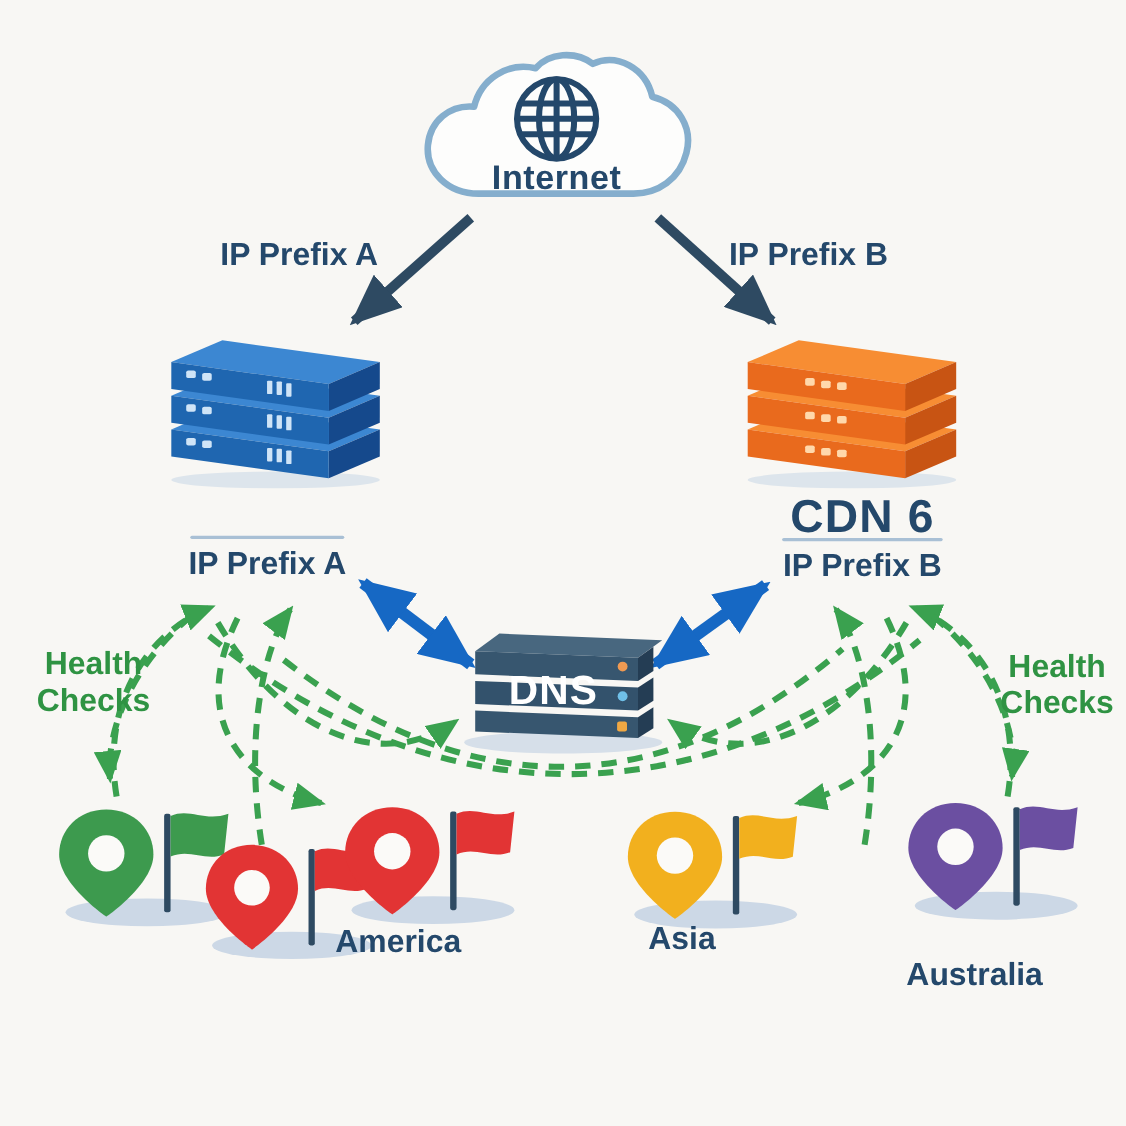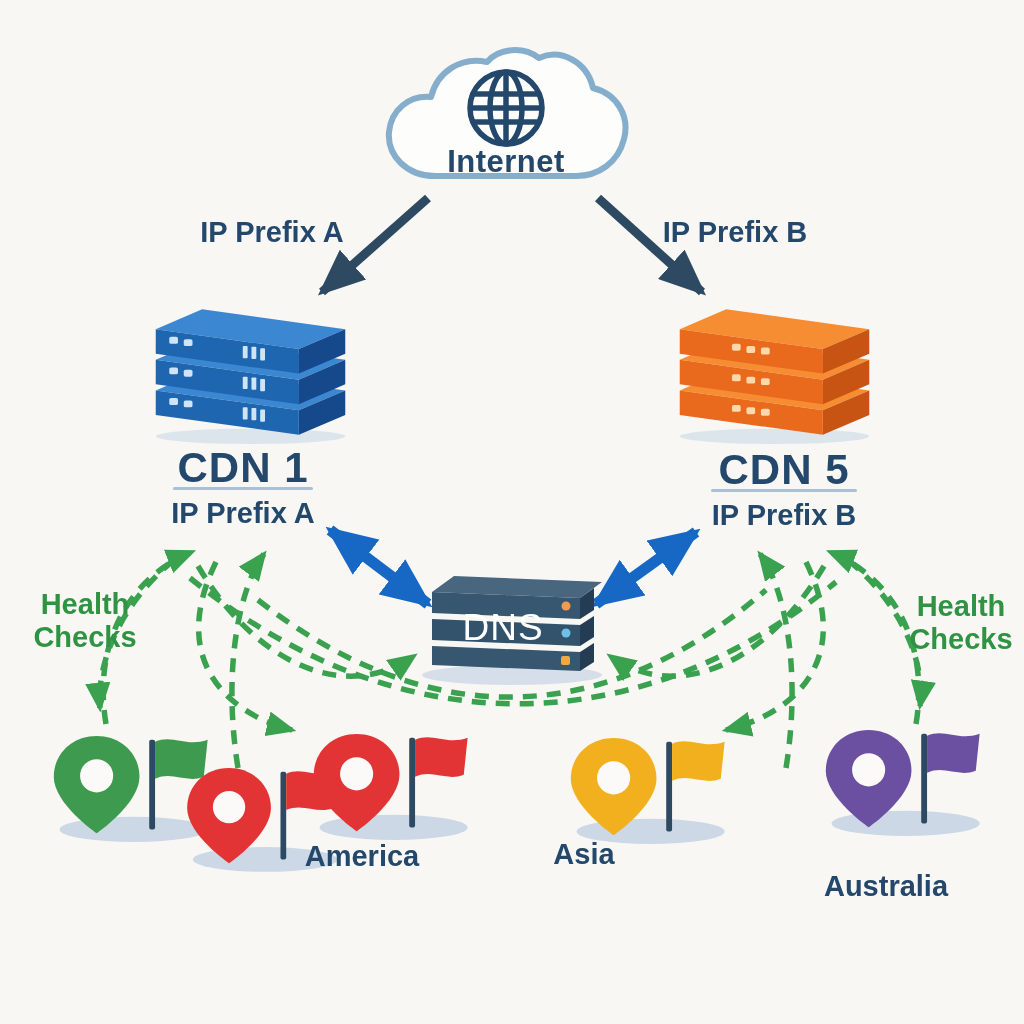--- a/index.html
+++ b/index.html
@@ -19,21 +19,21 @@
   .lbl-cdn{font-size:42px;letter-spacing:1px;}
   .lbl-prefix-sub{font-size:29px;}
   .lbl-loc{font-size:29px;}
   .divider{position:absolute;height:3px;background:#a9c0d5;border-radius:2px;}
   .health{
     position:absolute;transform:translateX(-50%);text-align:center;
     font-size:29px;font-weight:bold;line-height:1.14;margin-left:11px;
   }
   .dns-text{
     position:absolute;width:150px;text-align:center;
-    color:#ffffff;font-size:37px;font-weight:normal;letter-spacing:1px;
+    color:#ffffff;font-size:37px;font-weight:bold;letter-spacing:1px;
   }
   svg{display:block;}
   .green-dash{stroke:#3aa14f;stroke-width:5.5;fill:none;stroke-dasharray:14 10;}
   .navy-line{stroke:#2e4a62;stroke-width:9;fill:none;}
   .blue-line{stroke:#1668c4;stroke-width:11;fill:none;}
 </style>
 </head>
 <body>
 
 <div id="canvas">
@@ -119,21 +119,20 @@
           <rect x="107" y="109" width="5" height="16" rx="1"></rect>
           <rect x="116" y="111" width="5" height="16" rx="1"></rect>
         <rect x="22" y="136" width="9" height="9" rx="2"></rect>
           <rect x="37" y="139" width="9" height="9" rx="2"></rect>
         <rect x="98" y="148" width="5" height="16" rx="1"></rect>
           <rect x="107" y="149" width="5" height="16" rx="1"></rect>
           <rect x="116" y="151" width="5" height="16" rx="1"></rect>
       </g>
     </g>
   </svg>
-  <div class="lbl lbl-cdn" style="left:243px;top:444px">CDN 1</div>
   <div class="divider" style="left:173px;top:487px;width:140px"></div>
   <div class="lbl lbl-prefix-sub" style="left:243px;top:497px">IP Prefix A</div>
 
   <svg class="abs" style="left:672px;top:294px" width="205" height="150" viewBox="0 0 212 196" preserveAspectRatio="none">
     <ellipse cx="106" cy="186" rx="98" ry="10" fill="#dde5ec"></ellipse>
     <g>
       <polygon points="8,126 56,100 204,126 156,152" fill="#f78d33"></polygon>
       <polygon points="156,152 204,126 204,158 156,184" fill="#c85413"></polygon>
       <polygon points="8,126 156,152 156,184 8,158" fill="#e96a1d"></polygon>
       <polygon points="8,86 56,60 204,86 156,112" fill="#f78d33"></polygon>
@@ -148,21 +147,21 @@
           <rect x="92" y="70" width="9" height="9" rx="2"></rect>
         <rect x="62" y="105" width="9" height="9" rx="2"></rect>
           <rect x="77" y="108" width="9" height="9" rx="2"></rect>
           <rect x="92" y="110" width="9" height="9" rx="2"></rect>
         <rect x="62" y="145" width="9" height="9" rx="2"></rect>
           <rect x="77" y="148" width="9" height="9" rx="2"></rect>
           <rect x="92" y="150" width="9" height="9" rx="2"></rect>
       </g>
     </g>
   </svg>
-  <div class="lbl lbl-cdn" style="left:784px;top:446px">CDN 5</div>
+  <div class="lbl lbl-cdn" style="left:784px;top:446px">CDN 6</div>
   <div class="divider" style="left:711px;top:489px;width:146px"></div>
   <div class="lbl lbl-prefix-sub" style="left:784px;top:499px">IP Prefix B</div>
 
   <svg class="abs" style="left:418px;top:574px" width="188" height="112" viewBox="0 0 188 112">
     <ellipse cx="94" cy="101" rx="90" ry="10" fill="#d6dfe9"></ellipse>
 
     <polygon points="14,18 36,2 184,8 162,24" fill="#48677f"></polygon>
 
     <g>
       <polygon points="162,24 176,14 176,36 162,45" fill="#243d54"></polygon>
@@ -228,16 +227,16 @@
       <ellipse cx="100" cy="100" rx="76" ry="13" fill="#ccd8e6"></ellipse>
       <rect x="116" y="8" width="6" height="92" rx="2" fill="#2e4a62"></rect>
       <path d="M 122,10 C 140,2 154,16 176,8 L 172,46 C 154,53 140,40 122,48 Z" fill="currentColor"></path>
       <path d="M 62,4 C 36,4 18,23 18,46 C 18,74 62,104 62,104 C 62,104 106,74 106,46 C 106,23 88,4 62,4 Z" fill="currentColor"></path>
       <circle cx="62" cy="45" r="17" fill="#fbfaf8"></circle>
     </svg>
   </span>
 
   <div class="lbl lbl-loc" style="left:237px;top:870px"></div>
   <div class="lbl lbl-loc" style="left:362px;top:840px">America</div>
-  <div class="lbl lbl-loc" style="left:584px;top:838px">Asia</div>
+  <div class="lbl lbl-loc" style="left:620px;top:838px">Asia</div>
   <div class="lbl lbl-loc" style="left:886px;top:870px">Australia</div>
 
 </div>
 
 </body></html>

